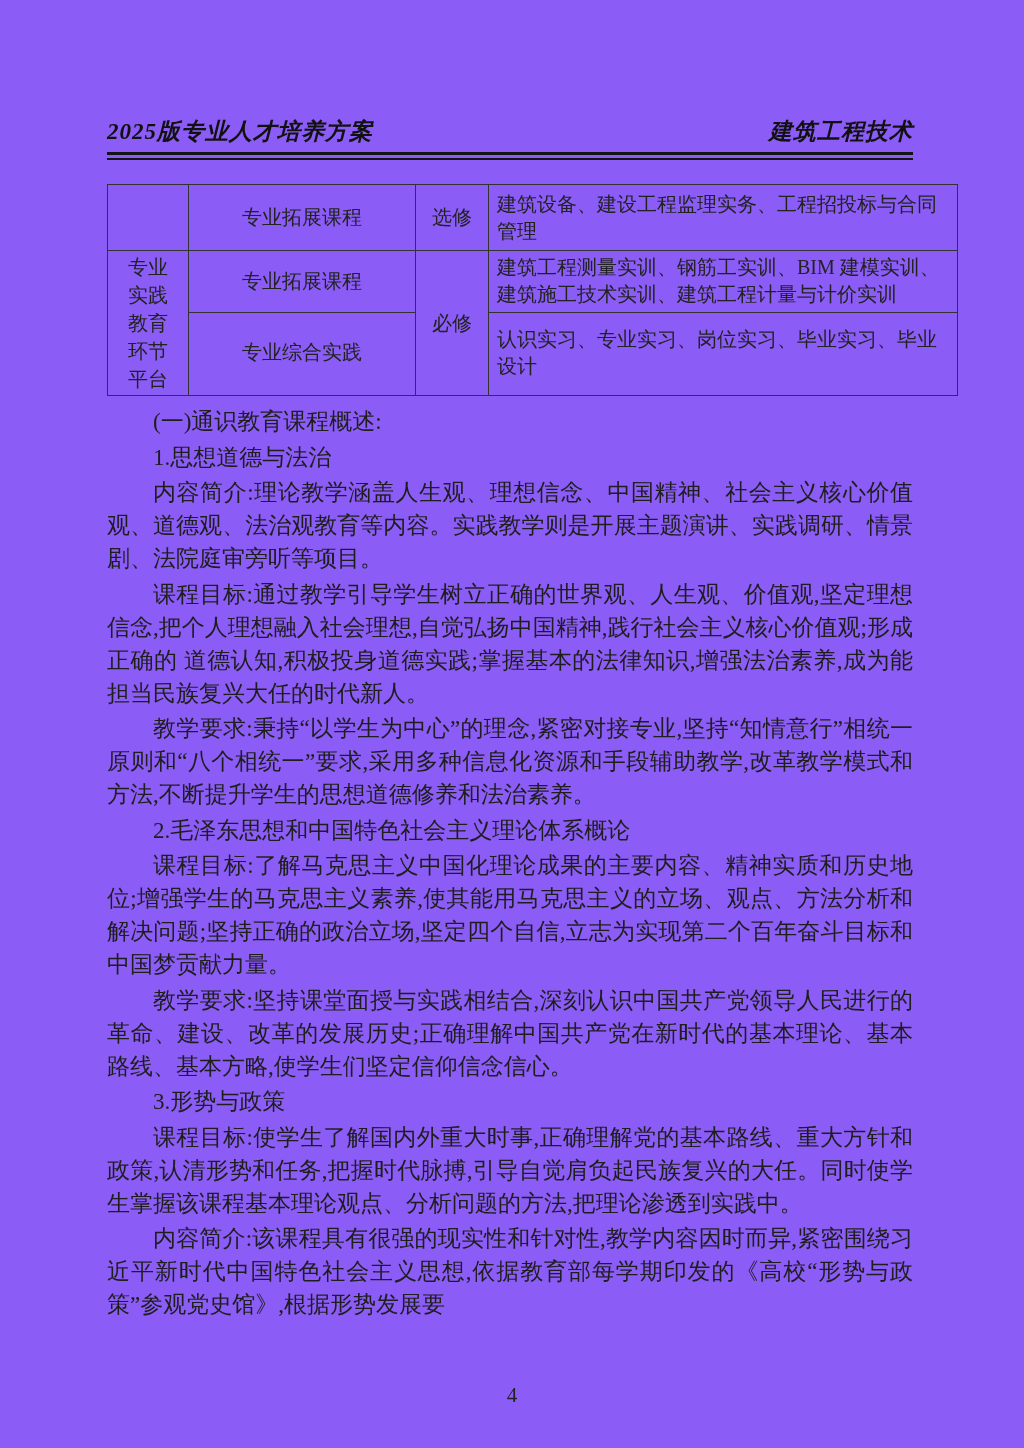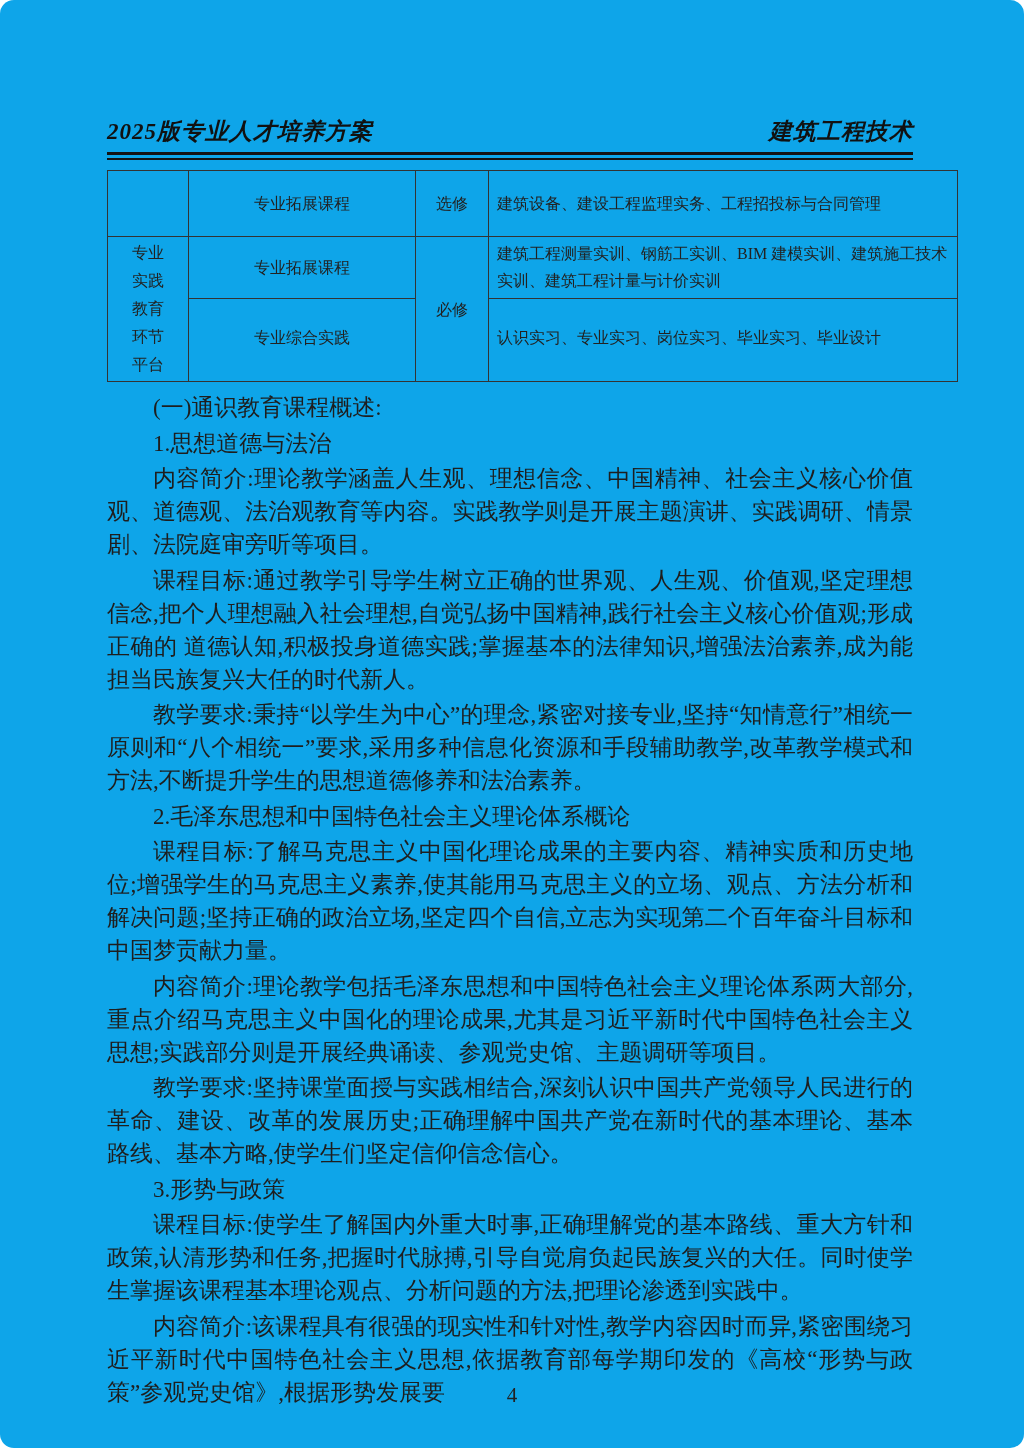--- a/index.html
+++ b/index.html
@@ -4,25 +4,24 @@
 <style>
   html, body {
     margin: 0;
     padding: 0;
     background: #ffffff;
   }
   .page {
     position: relative;
     width: 1024px;
     height: 1448px;
-    background: #0ea5e9;
+    background: #8b5cf6;
     font-family: "Liberation Serif", "DejaVu Serif", serif;
     color: #1c1c1c;
     overflow: hidden;
-    border-radius: 14px;
   }
   .content {
     position: absolute;
     left: 107px;
     top: 0;
     width: 806px;
   }
   
   .page-header {
     display: flex;
@@ -36,25 +35,25 @@
     color: #111111;
   }
   .header-rule {
     margin-top: 5px;
     height: 3px;
     border-top: 3px solid #141414;
     border-bottom: 2px solid #141414;
   }
   
   table.curriculum {
-    margin-top: 10px;
+    margin-top: 24px;
     border-collapse: collapse;
     table-layout: fixed;
     width: 806px;
-    font-size: 16px;
+    font-size: 20px;
     color: #222222;
   }
   table.curriculum td {
     border: 1.4px solid #333333;
     padding: 2px 8px;
     vertical-align: middle;
     line-height: 27px;
   }
   table.curriculum tr.row-1 { height: 66px; }
   table.curriculum tr.row-2 { height: 56px; }
@@ -130,21 +129,20 @@
     </table>
 
     <div class="body-text">
       <p>(一)通识教育课程概述:</p>
       <p>1.思想道德与法治</p>
       <p>内容简介:理论教学涵盖人生观、理想信念、中国精神、社会主义核心价值观、道德观、法治观教育等内容。实践教学则是开展主题演讲、实践调研、情景剧、法院庭审旁听等项目。</p>
       <p>课程目标:通过教学引导学生树立正确的世界观、人生观、价值观,坚定理想信念,把个人理想融入社会理想,自觉弘扬中国精神,践行社会主义核心价值观;形成正确的 道德认知,积极投身道德实践;掌握基本的法律知识,增强法治素养,成为能担当民族复兴大任的时代新人。</p>
       <p>教学要求:秉持“以学生为中心”的理念,紧密对接专业,坚持“知情意行”相统一原则和“八个相统一”要求,采用多种信息化资源和手段辅助教学,改革教学模式和方法,不断提升学生的思想道德修养和法治素养。</p>
       <p>2.毛泽东思想和中国特色社会主义理论体系概论</p>
       <p>课程目标:了解马克思主义中国化理论成果的主要内容、精神实质和历史地位;增强学生的马克思主义素养,使其能用马克思主义的立场、观点、方法分析和解决问题;坚持正确的政治立场,坚定四个自信,立志为实现第二个百年奋斗目标和中国梦贡献力量。</p>
-      <p>内容简介:理论教学包括毛泽东思想和中国特色社会主义理论体系两大部分,重点介绍马克思主义中国化的理论成果,尤其是习近平新时代中国特色社会主义思想;实践部分则是开展经典诵读、参观党史馆、主题调研等项目。</p>
       <p>教学要求:坚持课堂面授与实践相结合,深刻认识中国共产党领导人民进行的革命、建设、改革的发展历史;正确理解中国共产党在新时代的基本理论、基本路线、基本方略,使学生们坚定信仰信念信心。</p>
       <p>3.形势与政策</p>
       <p>课程目标:使学生了解国内外重大时事,正确理解党的基本路线、重大方针和政策,认清形势和任务,把握时代脉搏,引导自觉肩负起民族复兴的大任。同时使学生掌握该课程基本理论观点、分析问题的方法,把理论渗透到实践中。</p>
       <p>内容简介:该课程具有很强的现实性和针对性,教学内容因时而异,紧密围绕习近平新时代中国特色社会主义思想,依据教育部每学期印发的《高校“形势与政策”参观党史馆》,根据形势发展要</p>
     </div>
 
   </div>
 
   <div class="page-footer">
     <span>4</span>

